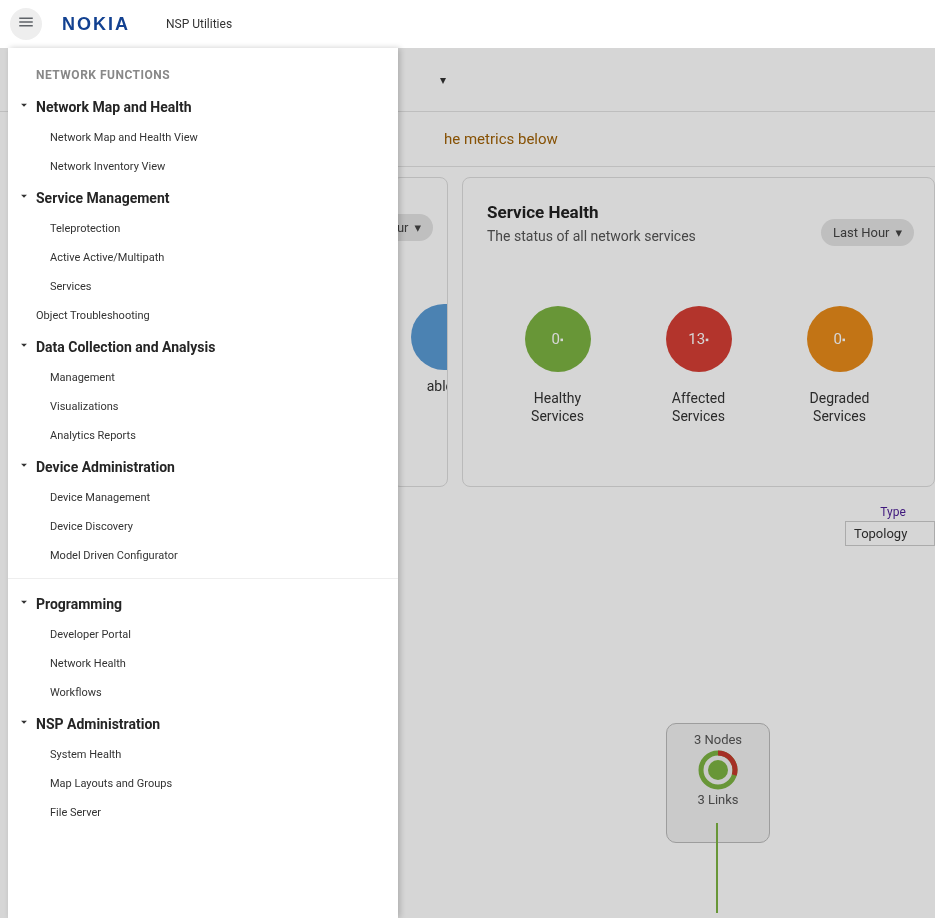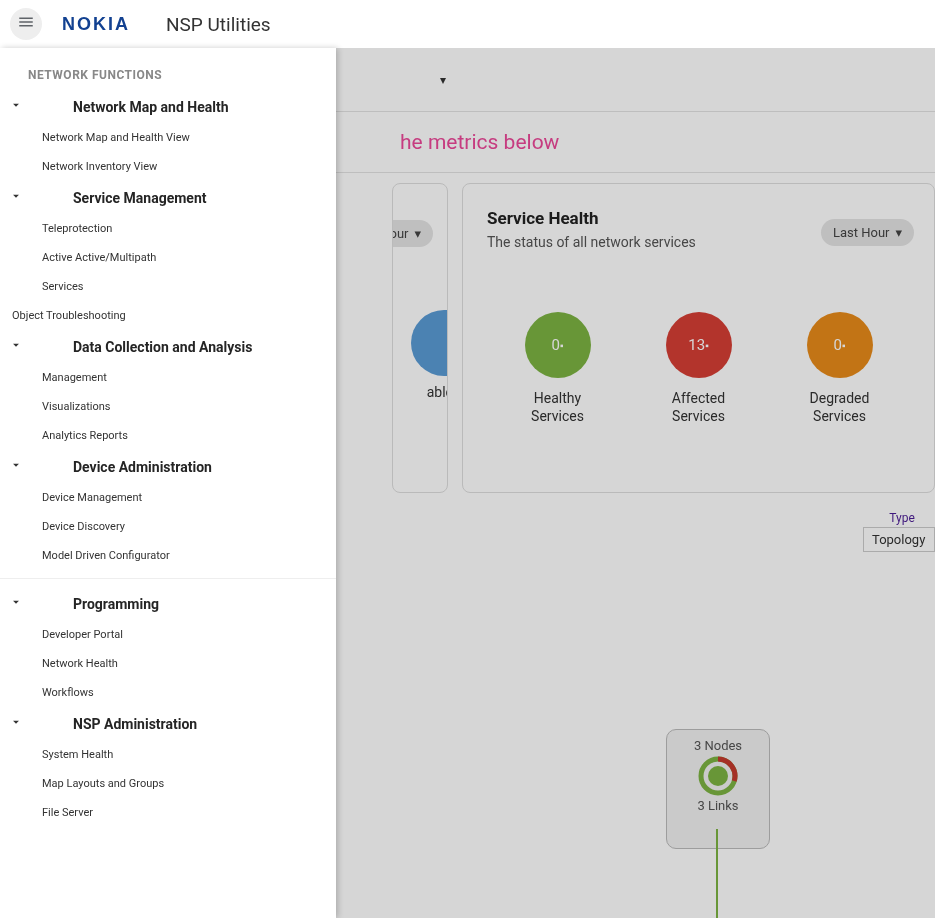--- a/index.html
+++ b/index.html
@@ -29,37 +29,37 @@
   .brand {
     margin-left: 20px;
     color: #124191;
     font-weight: 700;
     font-size: 18px;
     letter-spacing: 2px;
     font-family: Arial, sans-serif;
   }
   .app-title {
     margin-left: 36px;
-    font-size: 19px;
+    font-size: 12px;
     color: #333;
   }
   .content-area {
     position: absolute;
     top: 48px; left: 0; right: 0; bottom: 0;
     background: #d6d6d6;
   }
   .overlay-scrim {
     position: absolute; inset: 0;
     background: rgba(0,0,0,0.16);
     pointer-events: none;
   }
   .sidebar {
     position: absolute;
-    top: 48px; left: 0; bottom: 0;
-    width: 336px;
+    top: 48px; left: 8px; bottom: 0;
+    width: 390px;
     background: #fff;
     box-shadow: 2px 0 6px rgba(0,0,0,0.2);
     overflow-y: auto;
     z-index: 10;
   }
   .sidebar::-webkit-scrollbar { width: 12px; }
   .sidebar::-webkit-scrollbar-thumb { background: #c1c1c1; border-radius: 6px; }
   .sidebar::-webkit-scrollbar-track { background: #f0f0f0; }
   .sidebar-inner { padding: 10px 0 20px 0; }
   .nav-header {
@@ -70,21 +70,20 @@
     letter-spacing: 0.5px;
   }
   .nav-group-title {
     display: flex;
     align-items: center;
     padding: 8px 0 8px 6px;
     font-size: 14px;
     font-weight: 700;
     color: #252525;
     cursor: pointer;
-    gap: 45px;
   }
   .nav-group-title .chev {
     width: 20px; text-align: center;
     margin-right: 2px;
   }
   .chev svg { width: 14px; height: 14px; fill: #333; }
   .nav-item {
     padding: 8px 0 8px 42px;
     font-size: 11px;
     color: #333;
@@ -103,23 +102,24 @@
   }
   .bg-top {
     height: 64px;
     border-bottom: 1px solid #e3e3e3;
     display: flex; align-items: center;
     padding-left: 440px;
   }
   .caret-down { font-size: 12px; color: #333; }
   .bg-strip {
     padding: 18px 0 18px 400px;
-    font-size: 21px;
-    color: #ec4899;
+    font-size: 15px;
+    color: #a16207;
     border-bottom: 1px solid #e3e3e3;
+    margin-left: 44px;
   }
   .cards-row {
     display: flex;
     padding: 10px 0 0 392px;
     gap: 14px;
   }
   .card {
     background: #fff;
     border: 1px solid #dedede;
     border-radius: 8px;
@@ -148,37 +148,37 @@
     position: absolute;
     top: 36px; right: 14px;
   }
   .card-title {
     font-size: 17px; font-weight: 700; color: #222;
   }
   .card-sub {
     font-size: 14px; color: #555; margin-top: 6px;
   }
   .card-right .time-chip {
-    position: absolute; top: 35px; right: 20px;
+    position: absolute; top: 41px; right: 20px;
   }
   .circles {
     display: flex; justify-content: space-around;
     margin-top: 62px;
   }
   .circle-block { text-align: center; width: 110px; }
   .circle {
     width: 66px; height: 66px; border-radius: 50%;
     margin: 0 auto;
     display: flex; align-items: center; justify-content: center;
     color: #fff; font-size: 15px; font-weight: 400;
   }
   .c-green { background: #7cb342; }
   .c-red   { background: #d63f35; }
   .c-orange{ background: #e88b1a; }
-  .circle-label { font-size: 14px; color: #333; margin-top: 12px; line-height: 1.25; }
+  .circle-label { font-size: 14px; color: #333; margin-top: 18px; line-height: 1.25; }
   .card-left .blue-stub {
     position: absolute;
     top: 126px; right: 0;
     width: 36px; height: 66px;
     background: #5a9bd5;
     border-top-left-radius: 33px;
     border-bottom-left-radius: 33px;
   }
   .card-left .stub-label {
     position: absolute;
@@ -192,21 +192,21 @@
   }
   .type-box {
     position: absolute;
     top: 4px; right: 0;
     font-size: 12px;
   }
   .type-label { color: #4c1d95; padding-left: 6px; text-align: center; }
   .type-field {
     border: 1px solid #ccc; background: #fff;
     padding: 4px 30px 4px 8px;
-    width: 72px;
+    width: 90px;
     font-size: 13px; color: #333;
     margin-top: 2px;
   }
   .node-cluster {
     position: absolute;
     top: 222px;
     left: 666px;
     width: 104px; height: 120px;
     border: 1px solid #bbb;
     border-radius: 10px;
@@ -318,21 +318,21 @@
       <div class="nav-item">Network Inventory View</div>
       <div class="nav-group-title">
         <span class="chev"><svg viewBox="0 0 24 24">
             <path d="M7 10l5 5 5-5z"></path>
           </svg></span>
         <span>Service Management</span>
       </div>
       <div class="nav-item">Teleprotection</div>
       <div class="nav-item">Active Active/Multipath</div>
       <div class="nav-item">Services</div>
-      <div class="nav-item" style="padding-left: 12px;">Object Troubleshooting</div>
+      <div class="nav-item" style="padding-left: 28px;">Object Troubleshooting</div>
       <div class="nav-group-title">
         <span class="chev"><svg viewBox="0 0 24 24">
             <path d="M7 10l5 5 5-5z"></path>
           </svg></span>
         <span>Data Collection and Analysis</span>
       </div>
       <div class="nav-item">Management</div>
       <div class="nav-item">Visualizations</div>
       <div class="nav-item">Analytics Reports</div>
       <div class="nav-group-title">

